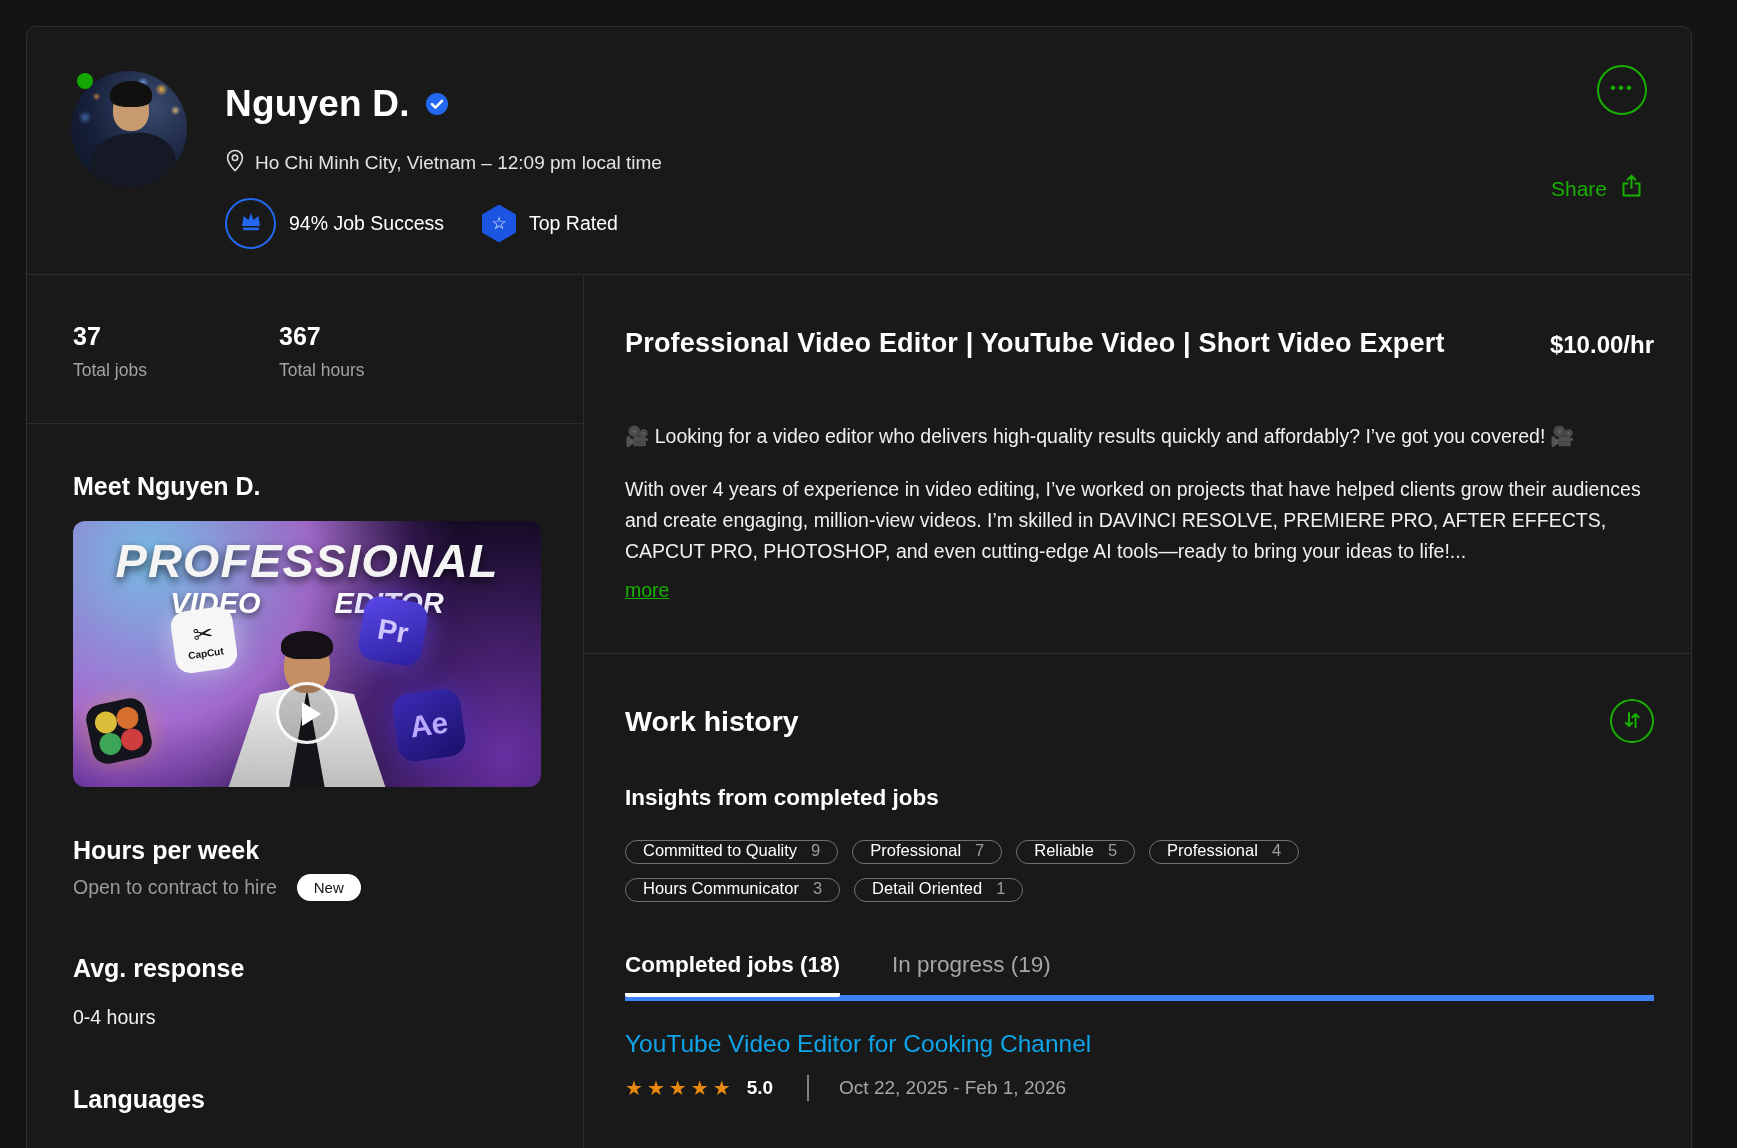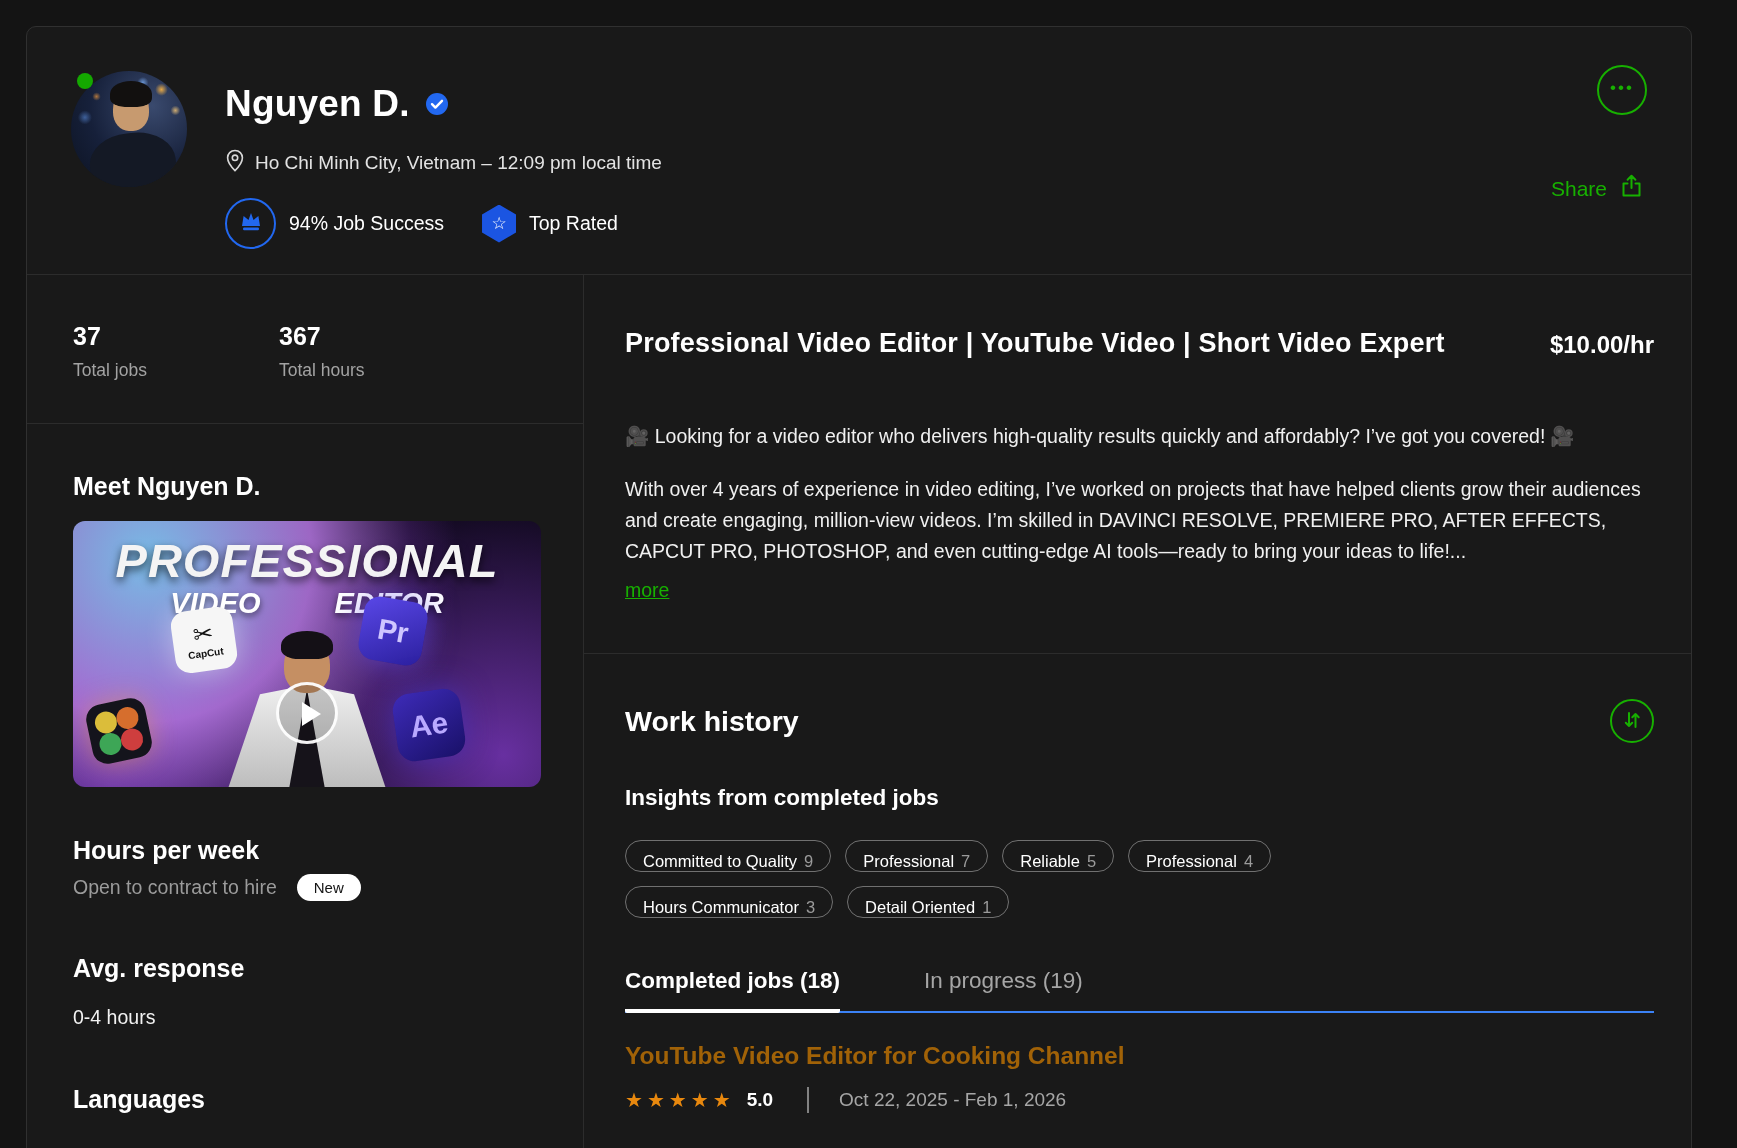--- a/index.html
+++ b/index.html
@@ -108,28 +108,28 @@
   .desc .para2 { margin-top:22px; }
   .more-link { display:inline-block; margin-top:8px; color:#17b000; font-size:19.5px; text-decoration:underline; cursor:pointer; }
   .right-div { margin-top:47px; }
 
   .work { padding:45px 37px 0 41px; }
   .work-head-row { display:flex; align-items:center; justify-content:space-between; }
   .work-title { font-size:28.5px; font-weight:700; }
   .sort-btn { width:44px; height:44px; border-radius:50%; background:transparent; border:2px solid #17b000; display:flex; align-items:center; justify-content:center; cursor:pointer; }
   .insights-h { margin-top:42px; font-size:22.5px; font-weight:700; }
   .chips { margin-top:29px; display:flex; flex-wrap:wrap; gap:14px; max-width:860px; }
-  .chip { display:inline-flex; align-items:flex-end; height:32px; padding:0 17px; border:1px solid rgba(255,255,255,.38); border-radius:19px; font-size:16.5px; color:#fff; cursor:default; }
+  .chip { display:inline-flex; align-items:flex-start; height:24px; padding:0 17px; border:1px solid rgba(255,255,255,.38); border-radius:19px; font-size:16.5px; color:#fff; cursor:default;gap:7px; }
   .chip .cnt { margin-left:7px; color:#9b9b9b; }
-  .tabs { margin-top:50px; display:flex; gap:84px; border-bottom:2px solid #3b82f6;text-align:center; }
+  .tabs { margin-top:50px; display:flex; gap:52px; border-bottom:6px solid #3b82f6;text-align:center; }
   .tab { font-size:22.5px; padding-bottom:15px; cursor:pointer; }
   .tab.active { color:#fff; font-weight:600; border-bottom:4px solid #fff; margin-bottom:-2px; border-radius:2px; }
   .tab.inactive { color:#a6a6a6; }
   .job-entry { margin-top:29px; }
-  .job-link { font-size:24.5px; font-weight:700; color:#a16207; text-decoration:none; cursor:pointer;text-align:center; }
+  .job-link { font-size:24.5px; font-weight:400; color:#0ea5e9; text-decoration:none; cursor:pointer;text-align:center; }
   .rating-row { margin-top:17px; display:flex; align-items:center; }
   .stars { color:#e8880e; font-size:20px; letter-spacing:4px; }
   .rating-val { margin-left:12px; font-size:19px; font-weight:700; color:#fff; }
   .rating-sep { width:2px; height:26px; background:#d9d9d9; opacity:.55; margin:0 30px 0 34px; }
   .job-dates { font-size:19px; color:#a6a6a6; }
 </style>
 </head>
 <body>
 
 <div class="card">

